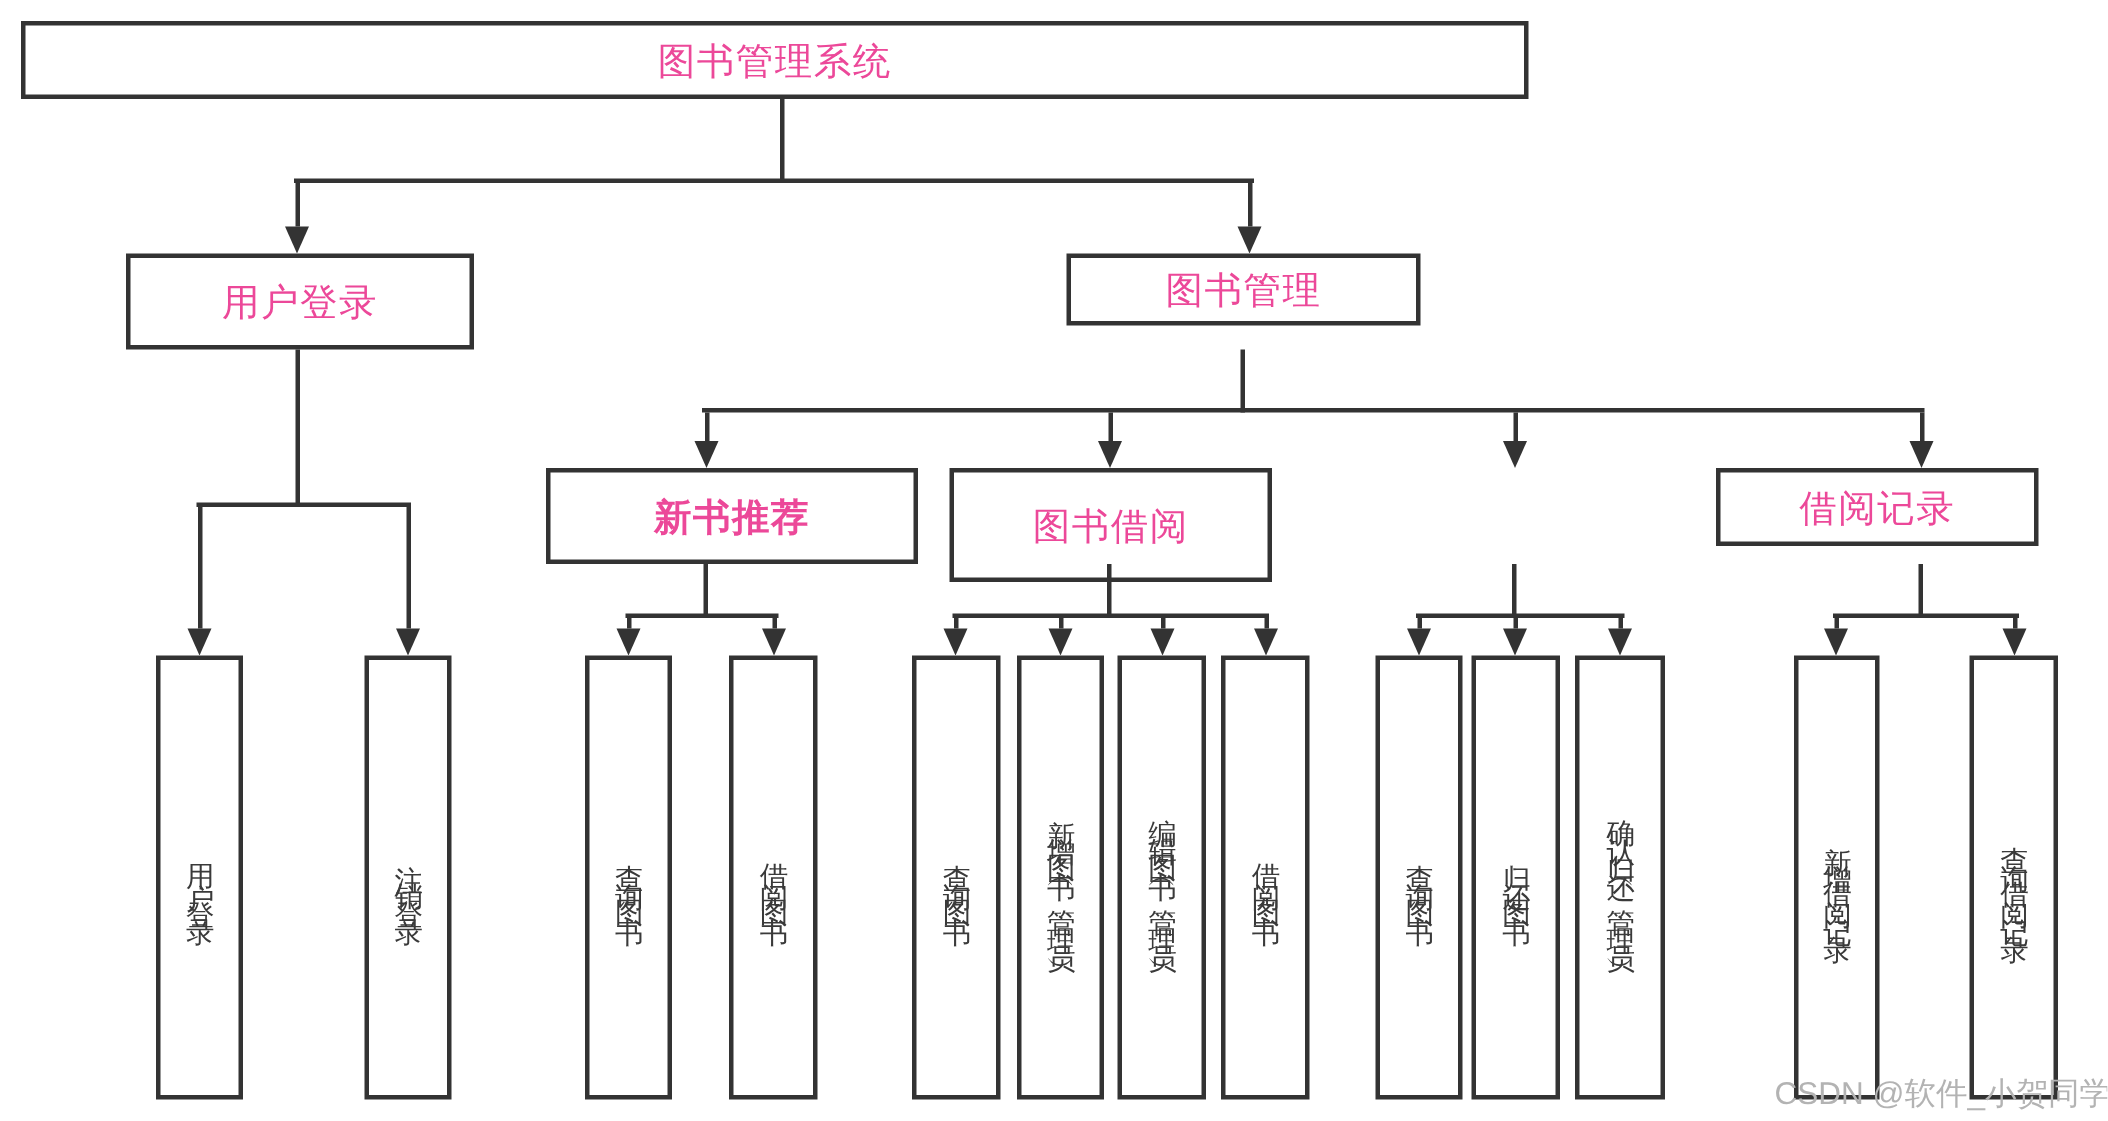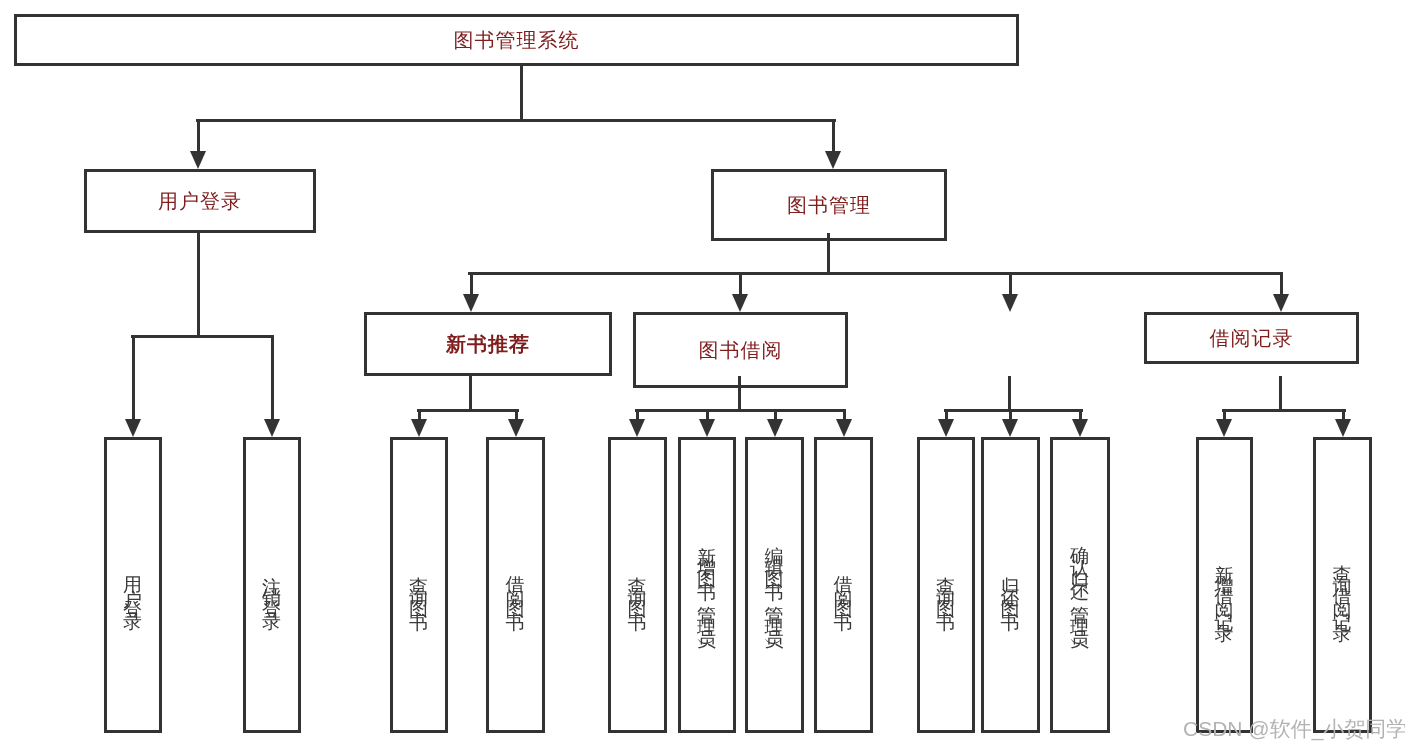--- a/index.html
+++ b/index.html
@@ -12,22 +12,22 @@
     overflow: hidden;
   }
   .box {
     position: absolute;
     box-sizing: border-box;
     border: 3px solid #333333;
     background: #ffffff;
     display: flex;
     align-items: center;
     justify-content: center;
-    font-size: 20px;
-    color: #7f1d1d;
+    font-size: 25px;
+    color: #ec4899;
     letter-spacing: 1px;
   }
   .vbox {
     position: absolute;
     box-sizing: border-box;
     border: 3px solid #333333;
     background: #ffffff;
     display: flex;
     align-items: center;
     justify-content: center;
@@ -91,21 +91,21 @@
       <div class="head"></div>
     </div>
   <div class="arrow" style="left:825px; top:122px; height:47px;">
       <div class="shaft"></div>
       <div class="head"></div>
     </div>
 
   <div class="box" style="left:84px; top:169px; width:232px; height:64px;">
     <span>用户登录</span>
   </div>
-  <div class="box" style="left:711px; top:169px; width:236px; height:72px;align-items:center;">
+  <div class="box" style="left:711px; top:169px; width:236px; height:48px;align-items:center;">
     <span>图书管理</span>
   </div>
 
   <div class="vline" style="left:197px; top:233px; width:3px; height:105px;"></div>
   <div class="hline" style="left:131px; top:335px; width:143px; height:3px;"></div>
   <div class="arrow" style="left:125px; top:338px; height:99px;">
       <div class="shaft"></div>
       <div class="head"></div>
     </div>
   <div class="arrow" style="left:264px; top:338px; height:99px;">

